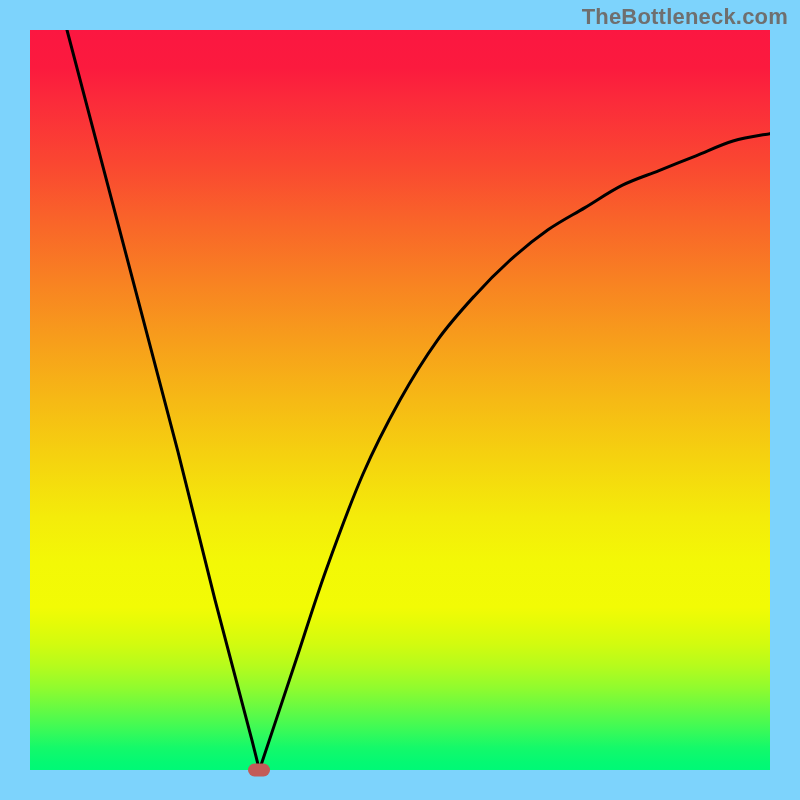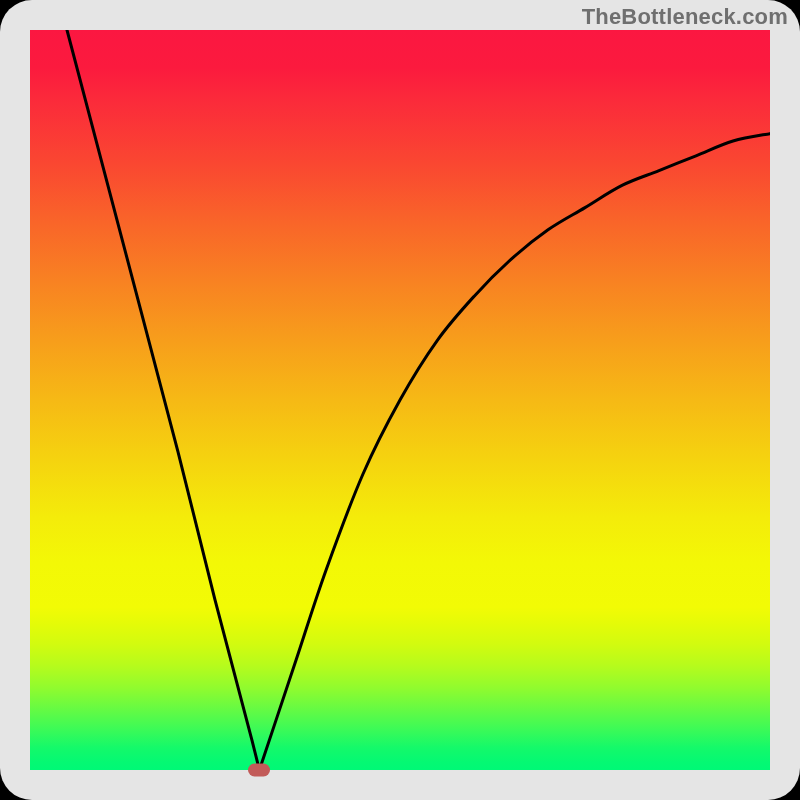--- a/index.html
+++ b/index.html
@@ -8,22 +8,21 @@
     width: 800px;
     height: 800px;
     overflow: hidden;
     background: #000;
     font-family: Arial, Helvetica, sans-serif;
   }
   .frame {
     position: relative;
     width: 800px;
     height: 800px;
-    background: #e5e5e5;
-    border-radius: 32px;
+    background: #7dd3fc;
   }
   .plot-area {
     position: absolute;
     left: 30px;
     top: 30px;
     width: 740px;
     height: 740px;
     background: linear-gradient(to bottom,
       #fb1741 0%,
       #fb1a3e 5%,

